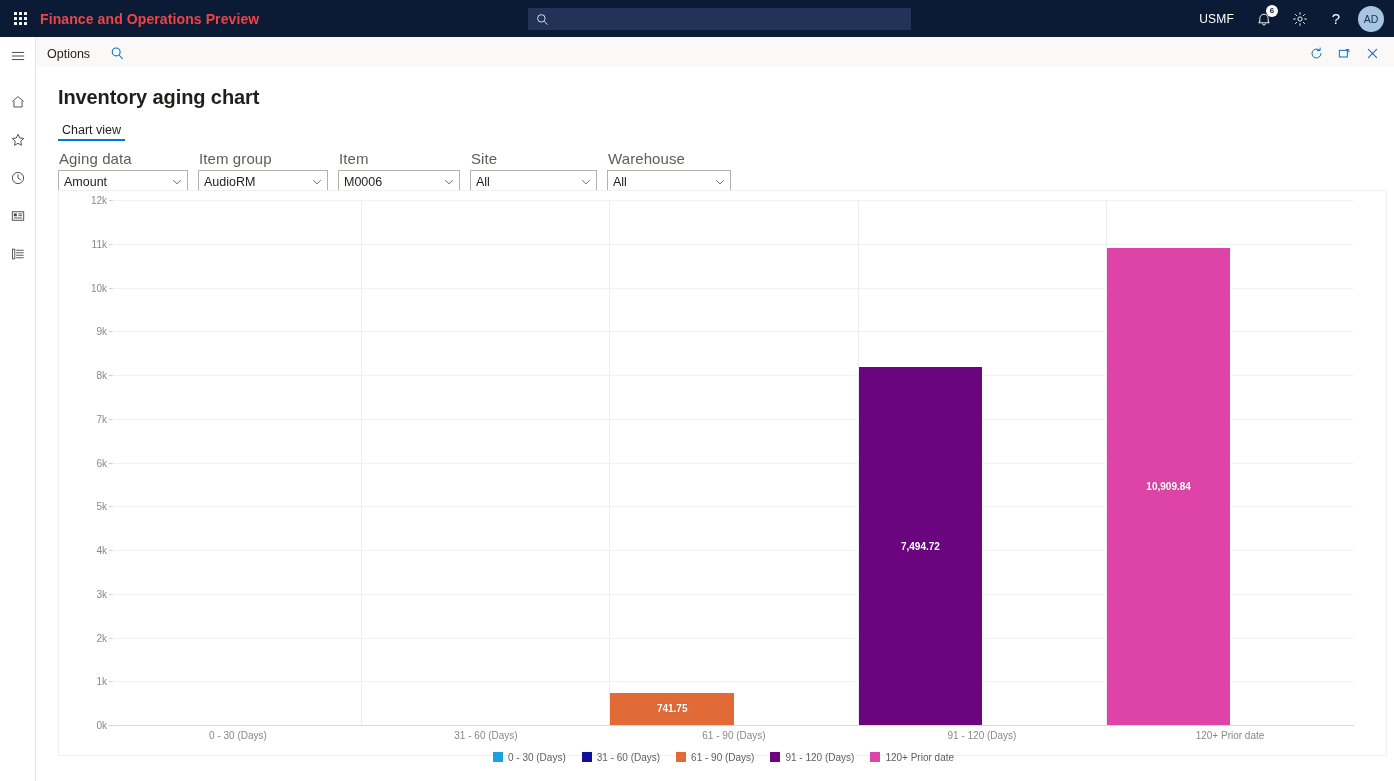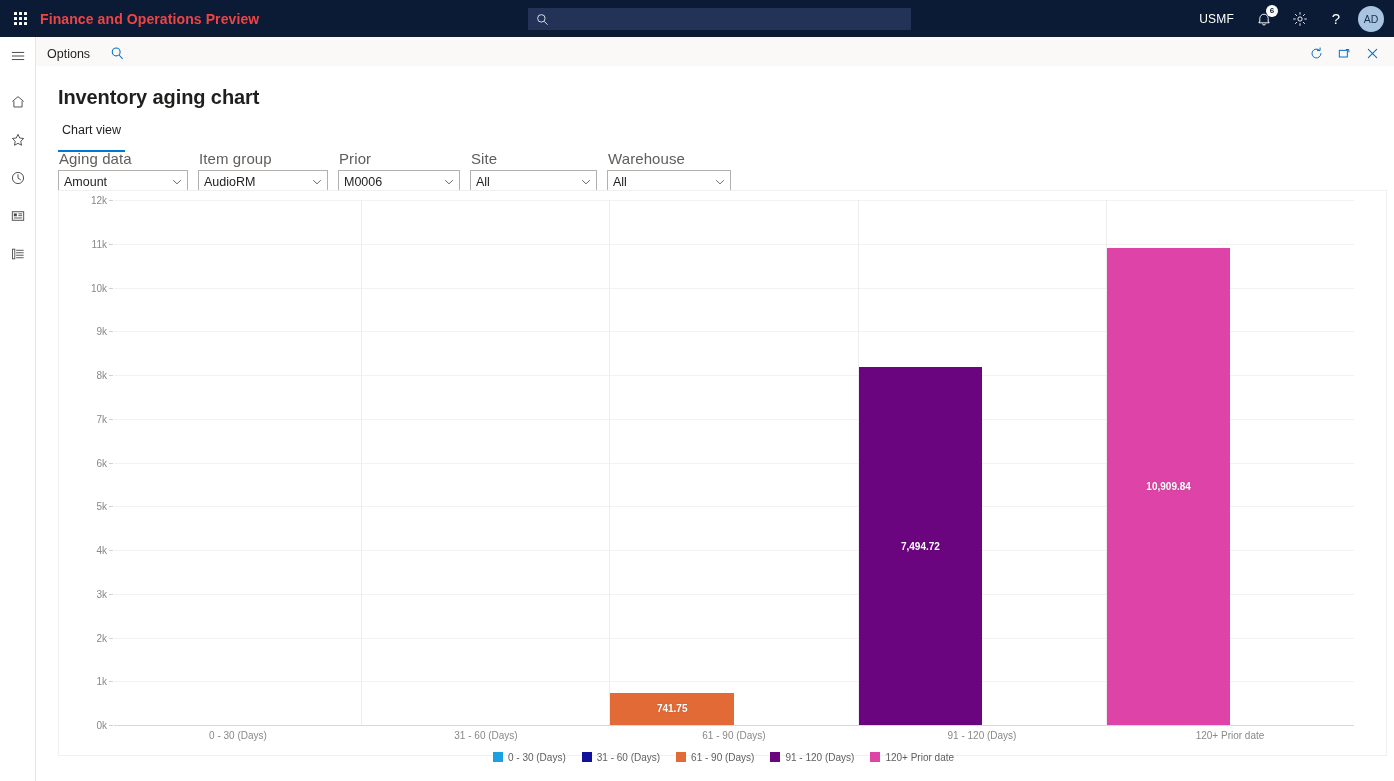--- a/index.html
+++ b/index.html
@@ -137,21 +137,21 @@
     position: absolute; left: 22px; top: 20px;
     font-size: 20px; font-weight: 600; color: #201f1e;
     letter-spacing: -0.1px;
   }
   #tabstrip {
     position: absolute; left: 22px; top: 55px;
     display: flex; align-items: flex-end;
   }
   .tab {
     font-size: 12.5px; color: #201f1e;
-    padding: 2px 4px 15px 4px;
+    padding: 2px 4px 4px 4px;
     cursor: pointer; position: relative;
   }
   .tab.active { color: #201f1e; }
   .tab.active::after {
     content: ""; position: absolute;
     left: 0; right: 0; bottom: 0; height: 2px;
     background: #0078d4;
   }
 
   
@@ -415,21 +415,21 @@
         <div class="combo w-group">
           <div class="val">AudioRM</div>
           <div class="chev">
             <svg width="10" height="10" viewBox="0 0 12 12" fill="none">
               <path d="M1.8 4.2L6 8.2l4.2-4" stroke="#605e5c" stroke-width="1.1" stroke-linecap="round" stroke-linejoin="round"></path>
             </svg>
           </div>
         </div>
       </div>
       <div class="field">
-        <div class="field-label">Prior</div>
+        <div class="field-label">Item</div>
         <div class="combo w-item">
           <div class="val">M0006</div>
           <div class="chev">
             <svg width="10" height="10" viewBox="0 0 12 12" fill="none">
               <path d="M1.8 4.2L6 8.2l4.2-4" stroke="#605e5c" stroke-width="1.1" stroke-linecap="round" stroke-linejoin="round"></path>
             </svg>
           </div>
         </div>
       </div>
       <div class="field">

